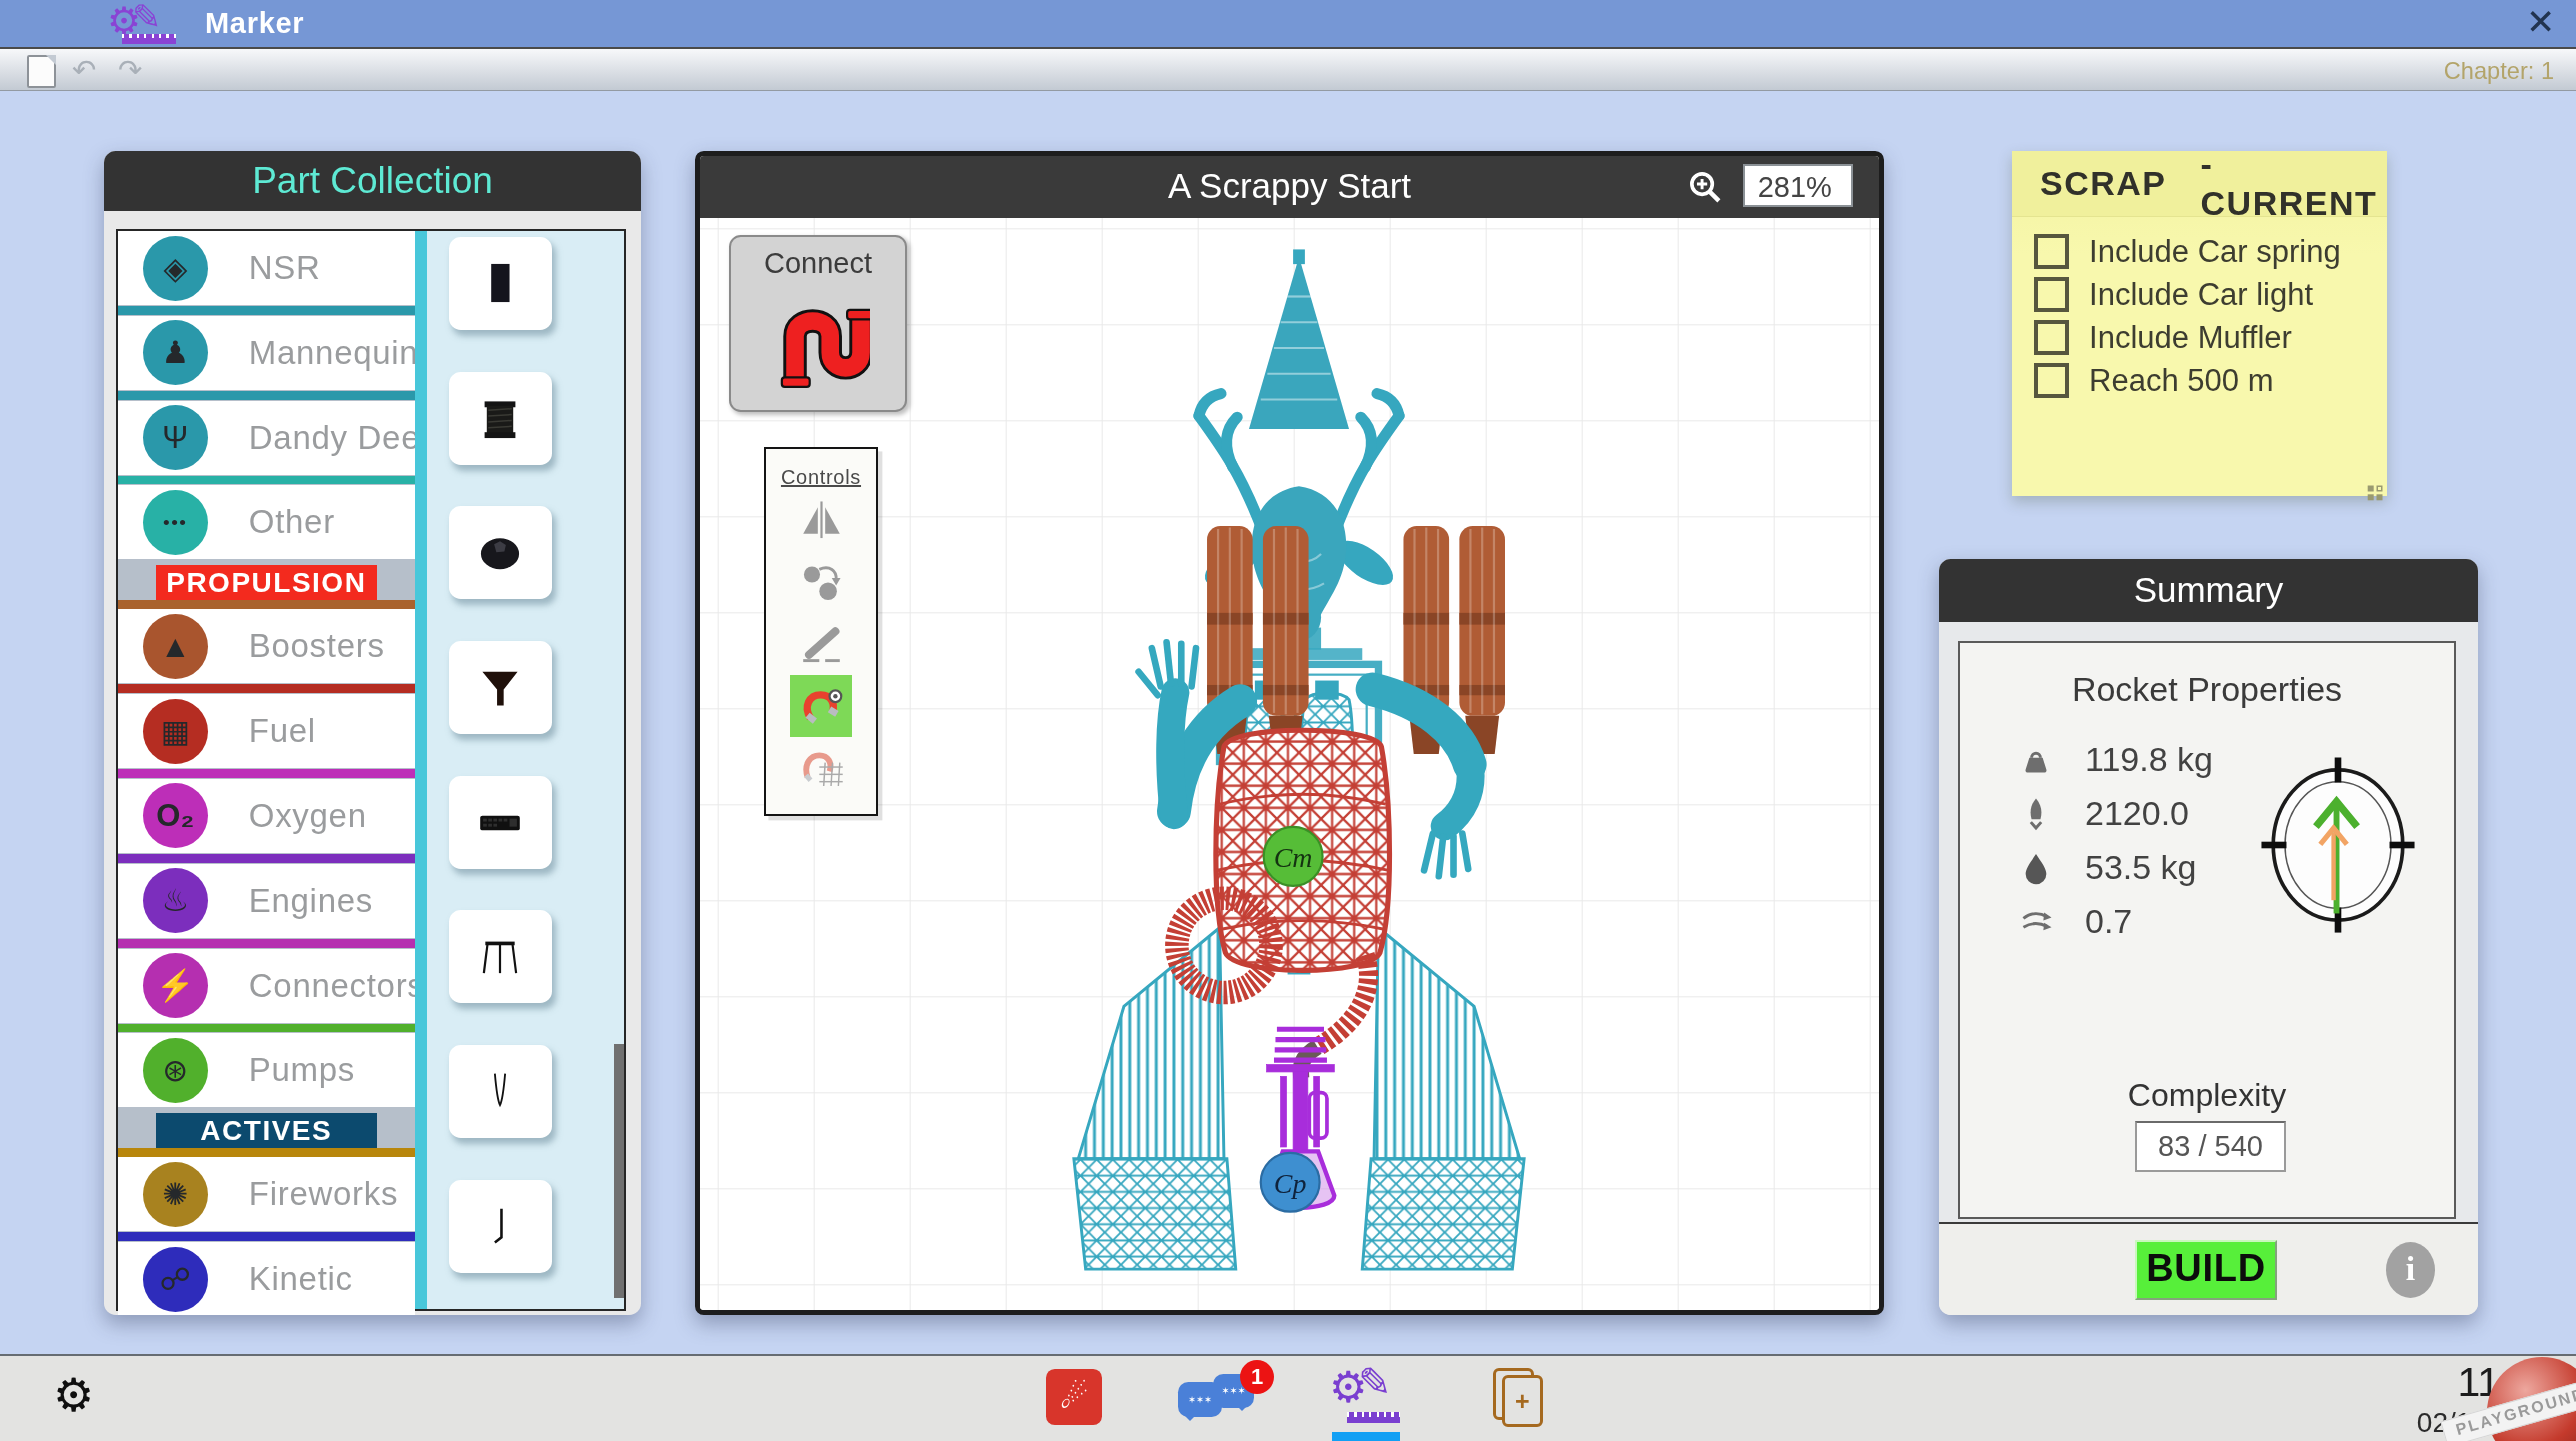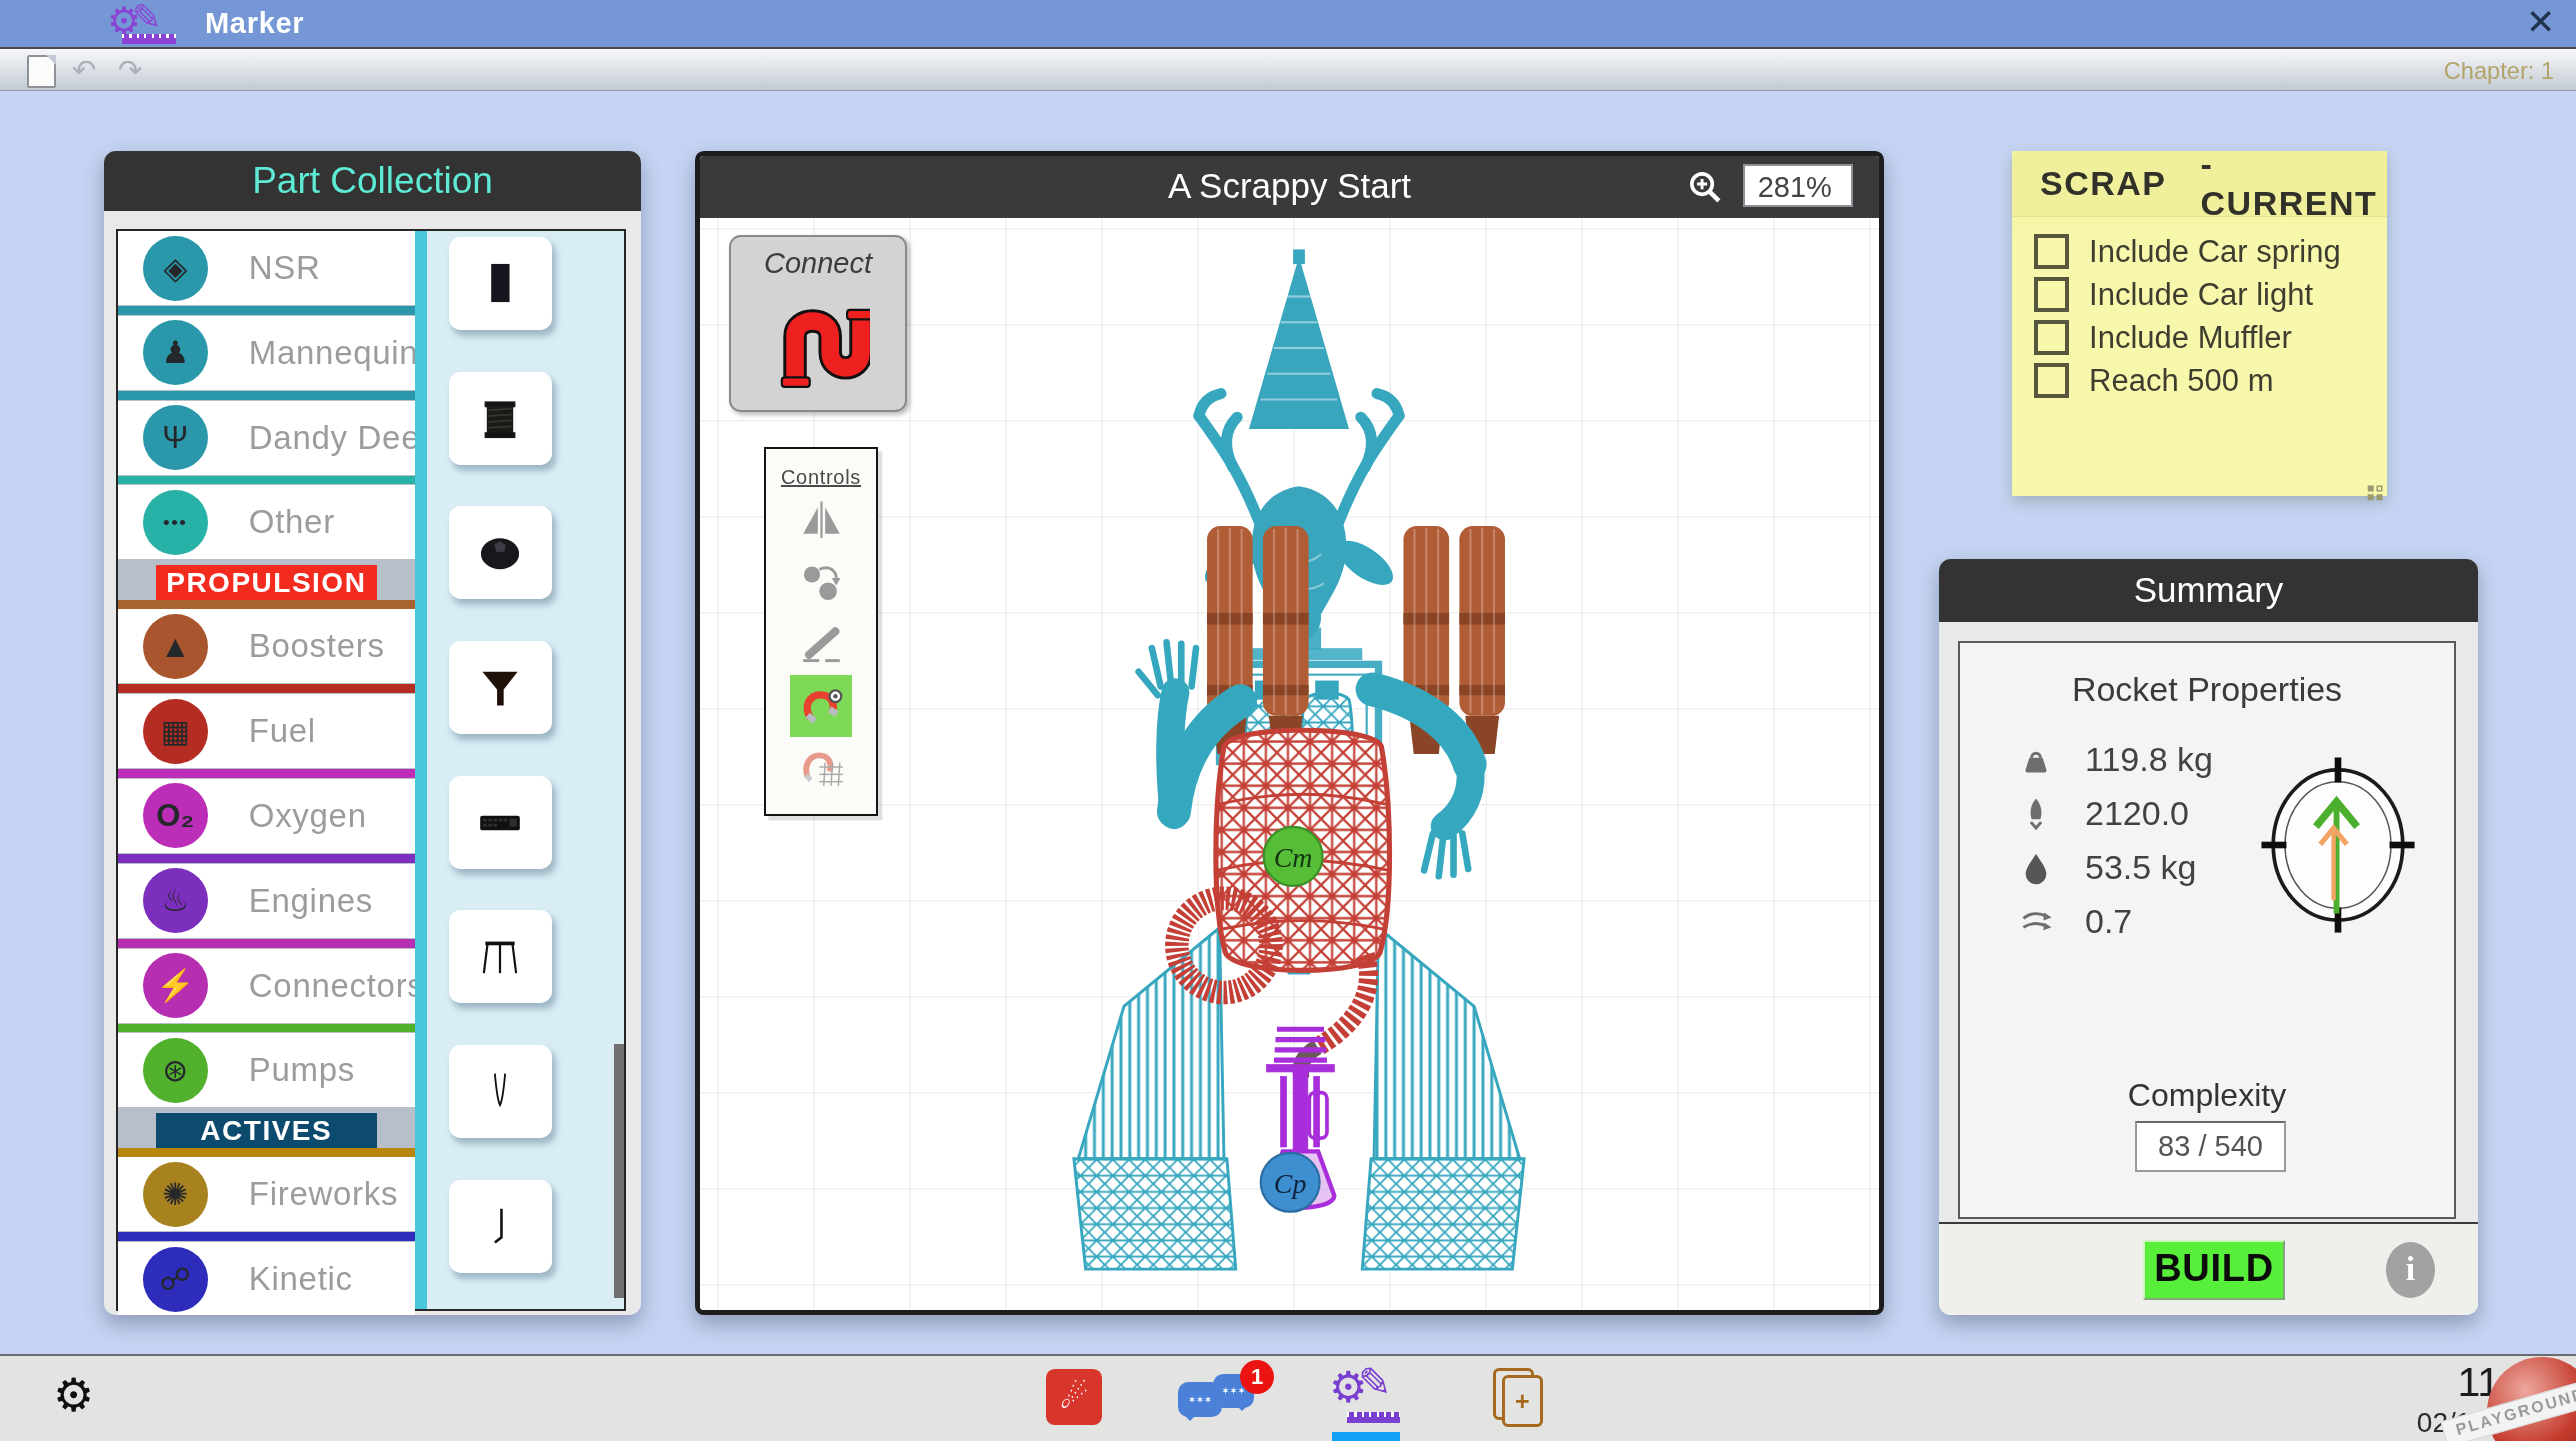--- a/index.html
+++ b/index.html
@@ -42,21 +42,21 @@
 
   
   #canvaspanel{position:absolute;left:695px;top:151px;width:1189px;height:1164px;background:#ffffff;border:5.2px solid #1d1d1d;border-radius:8.8px;box-sizing:border-box;overflow:hidden;box-shadow:0 8.8px 20.6px rgba(40,50,80,.35);}
   #canvashdr{position:absolute;left:0;top:0;right:0;height:62px;background:#3a3a3a;}
   #canvashdr .title{position:absolute;left:0;right:0;text-align:center;top:10.3px;color:#fff;font-size:35px;}
   #zoominput{position:absolute;right:26.5px;top:8px;width:110px;height:43px;background:#fff;border:2.2px solid #8b9196;color:#444;font-size:29px;line-height:43px;padding-left:13.2px;box-sizing:border-box;}
   #magicon{position:absolute;right:155px;top:11.8px;}
   #canvasbody{position:absolute;left:0;top:62px;right:0;bottom:0;background:#fff;
      background-image:linear-gradient(#e9e9e9 1.5px,transparent 1.5px),linear-gradient(90deg,#e9e9e9 1.5px,transparent 1.5px);
      background-size:96px 96px;background-position:17.7px 10.3px;}
-  #connectbtn{position:absolute;left:29px;top:17px;width:174px;height:173px;background:#d3d3d3;border:2.2px solid #8a8a8a;border-radius:11.8px;box-shadow:2.2px 2.9px 4.4px rgba(0,0,0,.25);text-align:center;font-style:italic;}
+  #connectbtn{position:absolute;left:29px;top:17px;width:174px;height:173px;background:#d3d3d3;border:2.2px solid #8a8a8a;border-radius:11.8px;box-shadow:2.2px 2.9px 4.4px rgba(0,0,0,.25);text-align:center;}
   #connectbtn .lbl{font-size:29px;color:#3c3c3c;margin-top:10.3px;}
   #controls{position:absolute;left:64px;top:229px;width:110px;height:365px;background:#fbfbf8;border:2.2px solid #141414;box-shadow:4.4px 4.4px 0 rgba(0,0,0,.12);}
   #controls .ctitle{text-align:center;font-size:20px;color:#4a4a4a;margin-top:17px;letter-spacing:0.7px;text-decoration:underline;}
   .ctrl-item{width:100%;height:62px;display:flex;align-items:center;justify-content:center;}
   .ctrl-item.selected{background:#7ed957;width:62px;height:62px;margin:0 auto;}
 
   
   #scrapnote{position:absolute;left:2012px;top:151px;width:375px;height:345px;background:linear-gradient(#f2f2a0,#f8f8ad 30%);box-shadow:0 5.9px 13.2px rgba(60,70,40,.25);}
   #scrapnote .nhdr{height:65px;border-bottom:1.5px solid #e4e490;padding-left:28px;display:flex;align-items:center;background:#f0f09c;}
   #scrapnote .nhdr b{font-size:34px;color:#31312a;letter-spacing:1.5px;}
@@ -72,21 +72,21 @@
   #summary .hdr{height:63px;background:#333333;color:#fff;font-size:35px;text-align:center;line-height:62px;}
   #suminner{position:absolute;left:19px;top:82px;width:498px;height:578px;background:#f4f4f2;border:2.2px solid #5a5a5a;box-sizing:border-box;}
   #suminner .rp{ text-align:center;font-size:34px;color:#3a3a3a;margin-top:26.5px;}
   .stat-row{display:flex;align-items:center;height:54px;margin-left:57px;}
   .stat-icon{width:37px;display:flex;justify-content:center;}
   .stat-val{margin-left:31px;font-size:34px;color:#424242;}
   #gauge{position:absolute;right:35px;top:110px;}
   #cxlabel{position:absolute;left:0;right:0;top:434px;text-align:center;font-size:32px;color:#333;}
   #cxbox{position:absolute;left:175px;top:478px;width:147px;height:47px;background:#fff;border:2.2px solid #9a9a9a;border-top-color:#6a6a6a;text-align:center;font-size:29px;color:#555;line-height:46px;}
   #sumfooter{position:absolute;left:0;right:0;bottom:0;height:91px;background:#efefec;border-top:2.2px solid #3a3a3a;}
-  #buildbtn{position:absolute;left:204px;top:16px;width:138px;height:56px;background:#57ef3a;border:2.9px outset #c9f7bd;font-size:38px;font-weight:900;color:#0c0c0c;text-align:center;line-height:52px;letter-spacing:0.7px;}
+  #buildbtn{position:absolute;left:196px;top:16px;width:138px;height:56px;background:#57ef3a;border:2.9px outset #c9f7bd;font-size:38px;font-weight:900;color:#0c0c0c;text-align:center;line-height:52px;letter-spacing:0.7px;}
   #infobtn{position:absolute;left:447px;top:17.7px;width:49px;height:56px;border-radius:50%;background:#a2a2a2;color:#fff;font-family:"Liberation Serif",serif;font-weight:bold;font-size:34px;text-align:center;line-height:54px;}
 
   
   #taskbar{position:absolute;left:0;bottom:0;width:100%;height:86px;background:#e3e3e1;border-top:2.9px solid #666c72;}
   #gearicon{position:absolute;left:53px;top:11.8px;font-size:46px;color:#0f0f0f;}
   #redapp{position:absolute;left:1046px;top:13.2px;width:56px;height:56px;background:#d8352b;border-radius:8.8px;display:flex;align-items:center;justify-content:center;}
   #redapp span{color:#fff;font-size:32px;}
   #chatapp{position:absolute;left:1178px;top:14.7px;width:96px;height:59px;}
   .bubble{position:absolute;background:#4a80d8;border-radius:10.3px;color:#fff;font-size:9.6px;text-align:center;}
   #bub1{left:0;top:11.8px;width:44px;height:35px;line-height:35px;}

